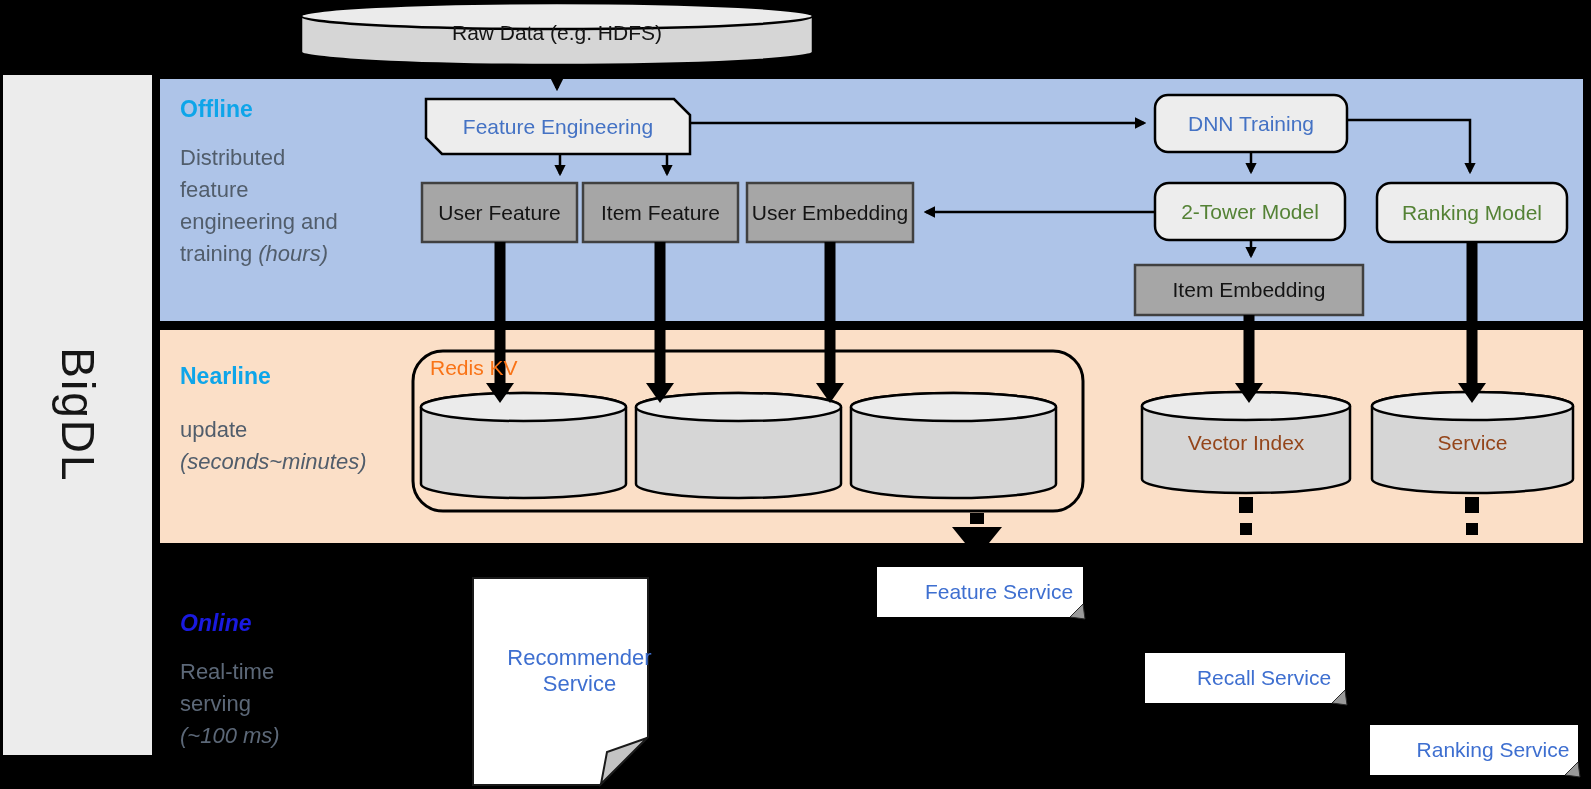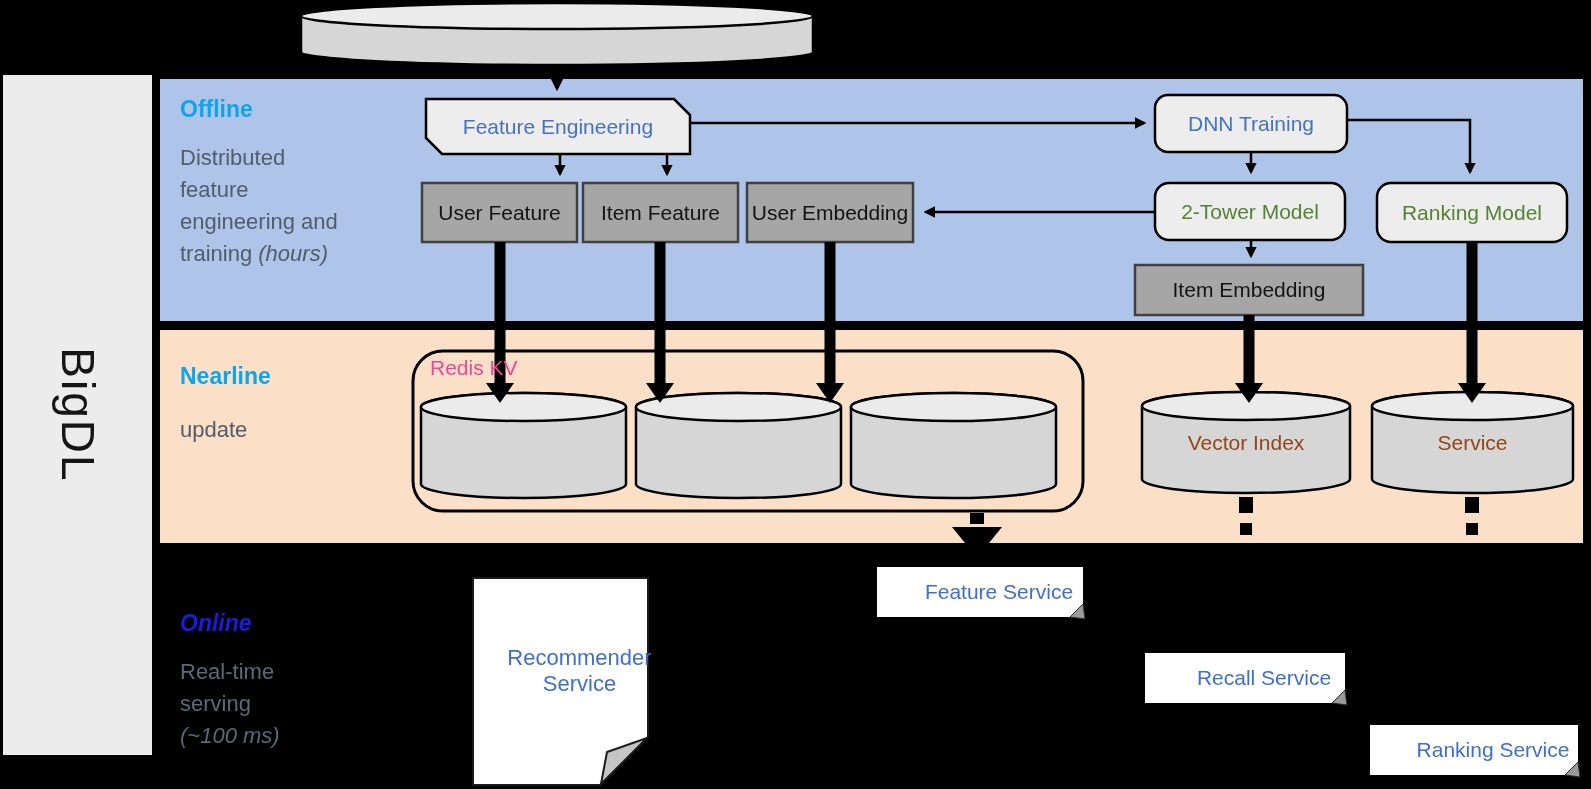--- a/index.html
+++ b/index.html
@@ -20,21 +20,21 @@
   #online-label{color:#1a1ae0;font-style:italic;}
   #online-desc{color:#5c6878;}
   .sec-desc i{font-style:italic;}
   .nodetext{position:absolute;display:flex;align-items:center;justify-content:center;
     font-size:21px;text-align:center;line-height:26px;}
   .blue{color:#4472c4;}
   .svc{color:#3e6fd0;padding-left:19px;}
   .green{color:#548235;}
   .brown{color:#94451a;}
   .dark{color:#141414;}
-  #redis-kv-label{position:absolute;left:430px;top:356px;font-size:21px;color:#ec4899;}
+  #redis-kv-label{position:absolute;left:430px;top:356px;font-size:21px;color:#f97316;}
   #recommender-label{flex-direction:column;font-size:22px;}
 </style>
 </head>
 <body>
 
 <div id="stage">
 
   <div id="bigdl-bar" class="bg">
     <div id="bigdl-text">BigDL</div>
   </div>
@@ -146,31 +146,33 @@
     <div>feature</div>
     <div>engineering and</div>
     <div><span>training</span> <i>(hours)</i></div>
   </div>
 
   <div class="abs" style="left:180px;top:363px;">
     <div class="sec-label">Nearline</div>
   </div>
   <div class="abs sec-desc" style="left:180px;top:414px;">
     <div>update</div>
+    <div><i>(seconds~minutes)</i></div>
   </div>
 
   <div class="abs" style="left:180px;top:610px;">
     <div class="sec-label" id="online-label">Online</div>
   </div>
   <div class="abs sec-desc" id="online-desc" style="left:180px;top:656px;">
     <div>Real-time</div>
     <div>serving</div>
     <div><i>(~100 ms)</i></div>
   </div>
 
+  <div class="nodetext dark" style="left:301px;top:10px;width:512px;height:46px;">Raw Data (e.g. HDFS)</div>
 
   <div class="nodetext blue" style="left:426px;top:99px;width:264px;height:55px;">Feature Engineering</div>
 
   <div class="nodetext blue" style="left:1155px;top:95px;width:192px;height:57px;">DNN Training</div>
 
   <div class="nodetext dark" style="left:422px;top:183px;width:155px;height:59px;">User Feature</div>
 
   <div class="nodetext dark" style="left:583px;top:183px;width:155px;height:59px;">Item Feature</div>
 
   <div class="nodetext dark" style="left:747px;top:183px;width:166px;height:59px;">User Embedding</div>

